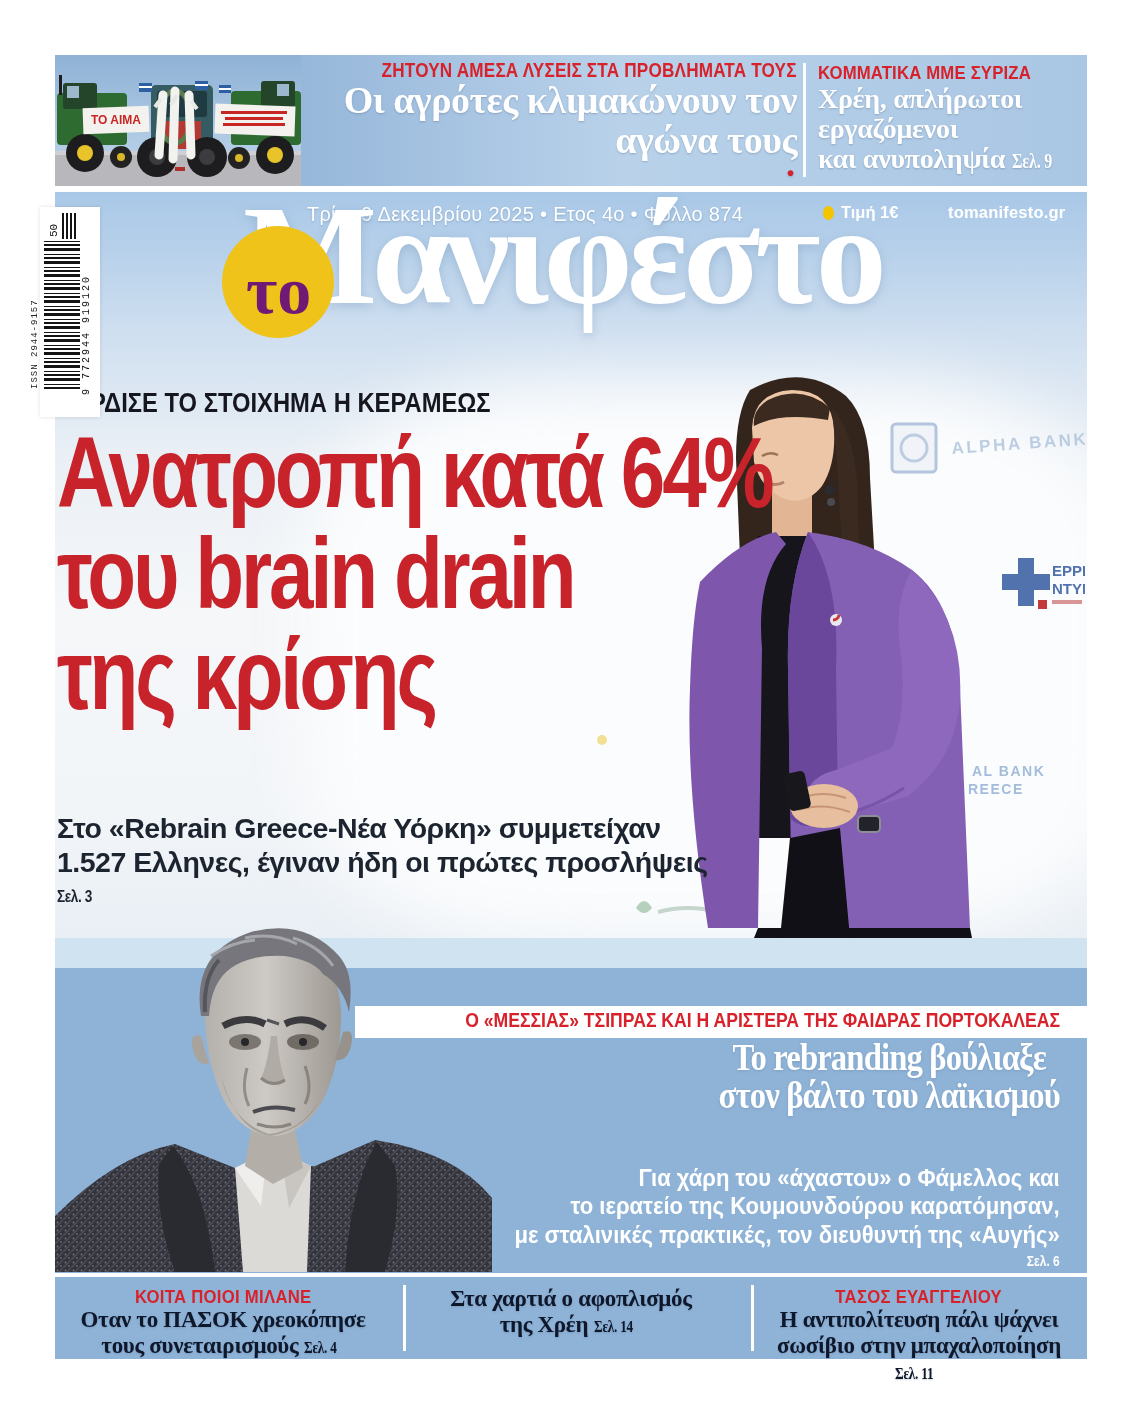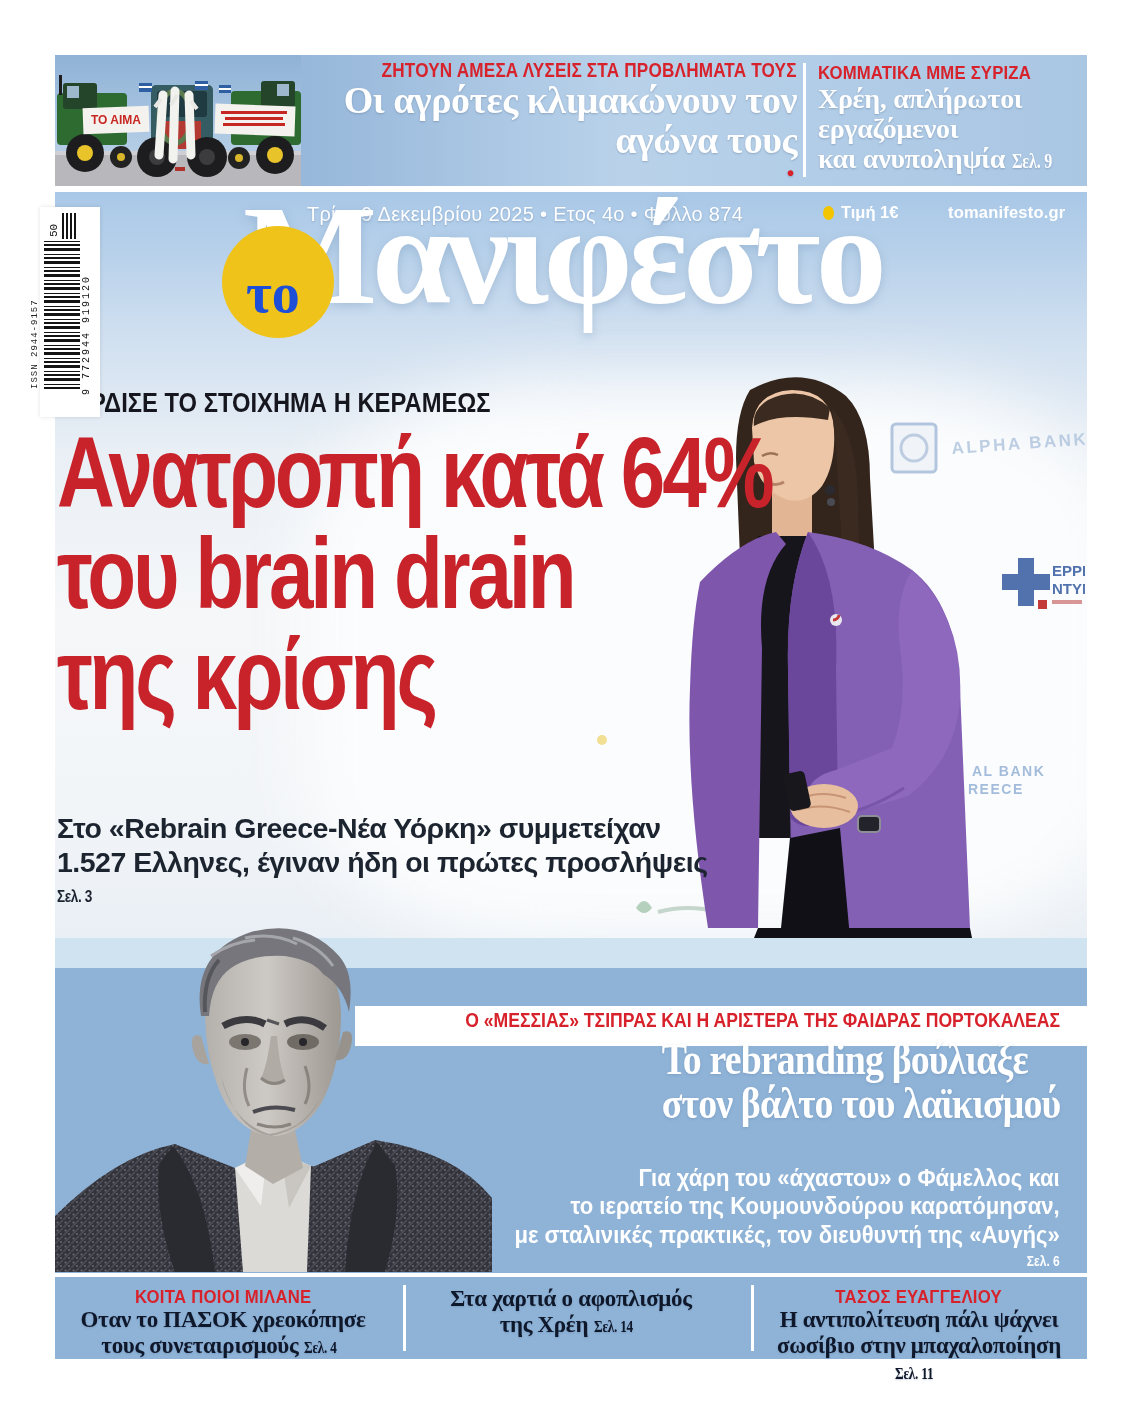--- a/index.html
+++ b/index.html
@@ -42,40 +42,40 @@
   #backdrop-glow { position:absolute; left:250px; top:190px; width:820px; height:560px; background:#fbfcfd; filter:blur(34px); border-radius:30%; }
 
   #dateline { position:absolute; left:160px; top:11px; width:620px; text-align:center;
     color:#fff; font-weight:normal; font-size:20px; letter-spacing:.3px; text-shadow:0 1px 2px rgba(60,90,130,.3); }
   #price { position:absolute; left:768px; top:11px; color:#fff; font-weight:bold; font-size:16.5px; }
   #price .dot { display:inline-block; width:11px; height:14px; border-radius:50%; background:#f2c500; margin-right:7px; vertical-align:-2px; }
   #website { position:absolute; left:893px; top:11px; color:#fff; font-weight:bold; font-size:16.5px; letter-spacing:.2px; }
 
   #logo-circle { position:absolute; left:167px; top:34px; width:112px; height:112px; border-radius:50%;
     background:#efc31a; z-index:3; }
-  #logo-article { position:absolute; left:24px; top:30px; color:#1d4ed8; font-weight:bold; font-size:56px; line-height:1;margin-top:9px; }
+  #logo-article { position:absolute; left:24px; top:30px; color:#701a75; font-weight:bold; font-size:68px; line-height:1; }
   #logo-name { position:absolute; left:188px; top:-8px; color:#fff; font-weight:bold; font-size:142px; line-height:1;
     letter-spacing:-5px; z-index:2; text-shadow:0 3px 10px rgba(110,140,175,.35); white-space:nowrap; }
 
   #kerameos-photo { position:absolute; right:2px; top:176px; width:545px; height:570px; z-index:1; }
 
   #lead-story { position:absolute; left:2px; top:196px; z-index:4; }
   #lead-kicker { color:#16161f; font-weight:bold; font-size:27px; letter-spacing:0; }
   .lead-hl { color:#c8232b; font-weight:bold; font-size:100px; line-height:.95; letter-spacing:-4px;
     display:block; transform:scaleX(.8); transform-origin:left top; white-space:nowrap; margin-top:6px; }
   #lead-sub { position:absolute; left:2px; top:620px; z-index:4; color:#1c2430; font-weight:bold; font-size:28.5px;
     line-height:1.18; letter-spacing:-.5px; }
   #lead-pref { display:block; margin-top:8px; font-size:17px; transform:scaleX(.8); transform-origin:left center; }
 
   
   #blue-band { position:absolute; left:55px; top:968px; width:1032px; height:305px; background:#8fb3d7; }
-  #band-kicker-strip { position:absolute; left:300px; right:0; top:38px; height:40px; background:#ffffff; }
+  #band-kicker-strip { position:absolute; left:300px; right:0; top:38px; height:32px; background:#ffffff; }
   #band-kicker { position:absolute; right:27px; top:3px; color:#d8222b; font-weight:bold; font-size:20px; white-space:nowrap; }
-  #band-headline { position:absolute; right:27px; top:70px; text-align:left; color:#fff; font-weight:bold;
-    font-size:44px; line-height:1.0; letter-spacing:-1px; text-shadow:0 1px 3px rgba(70,100,140,.25); }
+  #band-headline { position:absolute; right:27px; top:70px; text-align:center; color:#fff; font-weight:bold;
+    font-size:38px; line-height:1.0; letter-spacing:-1px; text-shadow:0 1px 3px rgba(70,100,140,.25); }
   #band-headline .hl-line { display:block; transform:scaleX(.86); transform-origin:right center; white-space:nowrap; }
   #band-deck { position:absolute; right:27px; top:196px; text-align:right; color:#fff; font-weight:bold;
     font-size:24px; line-height:1.18; }
   #band-deck .dk { display:block; transform:scaleX(.92); transform-origin:right center; white-space:nowrap; }
   #band-deck .pref { font-size:15px; margin-top:3px; transform:scaleX(.8); transform-origin:right center; }
 
   #tsipras-photo { position:absolute; left:55px; top:916px; width:437px; height:356px; z-index:5; }
 
   
   #bottom-strip { position:absolute; left:55px; top:1277px; width:1032px; height:82px; background:#8fb3d7; display:flex;gap:12px; }

